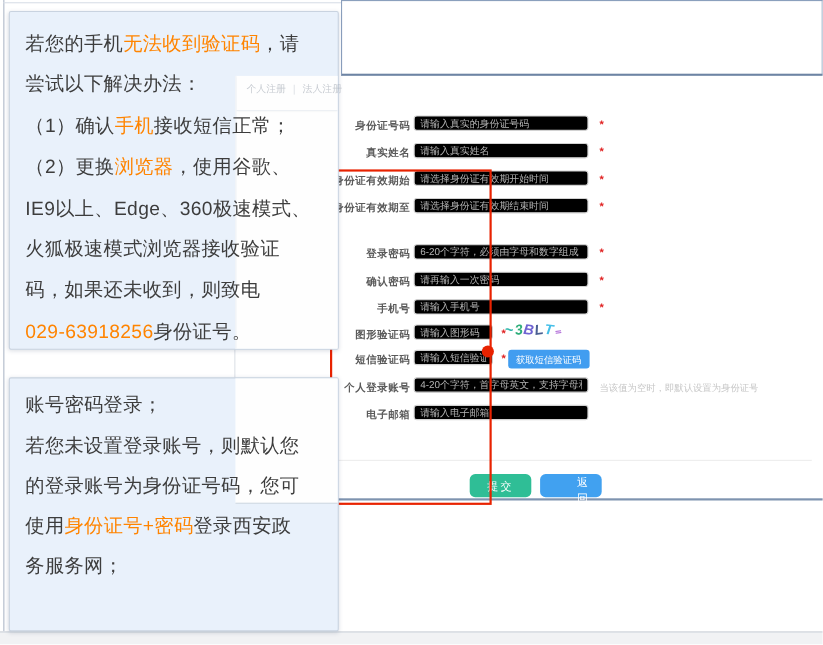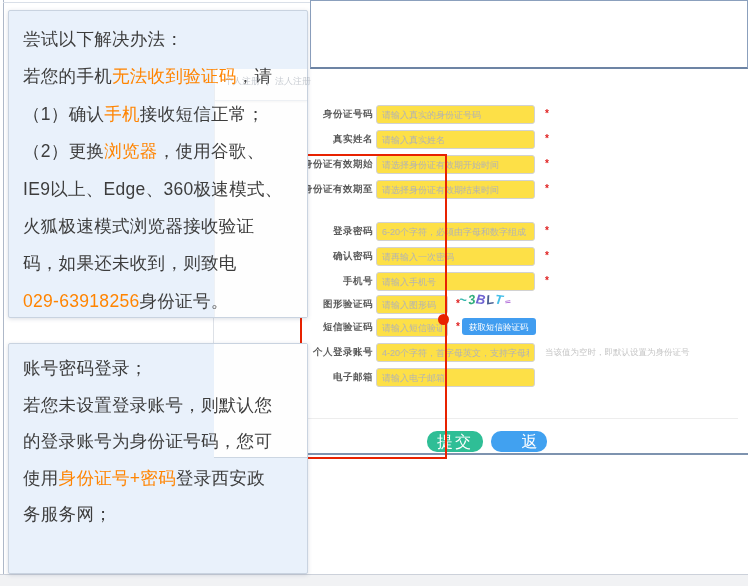--- a/index.html
+++ b/index.html
@@ -19,22 +19,22 @@
   
   #tab-strip{left:217px;top:73px;height:16px;z-index:12;opacity:.55;font-size:9px;color:#9aa2ad;}
   .tab{display:inline-block;padding:2px 7px;cursor:pointer;}
   #tab-divider{display:inline-block;width:1px;height:9px;background:#ccd1d8;vertical-align:middle;}
 
   
   #form-layer{left:0;top:0;width:748px;height:586px;z-index:2;}
   .frow{position:absolute;left:0;width:748px;height:18px;}
   .flabel{position:absolute;left:210px;width:163px;top:3px;text-align:right;
     font-size:9.5px;font-weight:bold;color:#5a5a5a;letter-spacing:.5px;}
-  .finput{position:absolute;left:376px;top:0;height:19px;width:159px;box-sizing:border-box;
-    border:1px solid #d2d2d2;border-radius:3px;background:#fde047;font-size:9px;padding:0 5px;
+  .finput{position:absolute;left:376px;top:0;height:14px;width:159px;box-sizing:border-box;
+    border:1px solid #d2d2d2;border-radius:3px;background:#000000;font-size:9px;padding:0 5px;
     color:#777;outline:none;font-family:inherit;}
   .finput.short{width:72px;}
   .finput::placeholder{color:#b3b3b3;}
   .req{position:absolute;top:3px;font-size:10px;color:#e02020;font-weight:bold;}
   .fhint{position:absolute;left:545px;top:4px;font-size:8.5px;color:#c6c6c6;white-space:nowrap;}
   .sms-btn{position:absolute;left:462px;top:0;height:17px;padding:4px 7px;background:#419df0;color:#fff;
     border:none;border-radius:3px;font-size:8.5px;cursor:pointer;font-family:inherit;}
   #captcha-img{position:absolute;left:459px;top:-3px;width:62px;height:21px;cursor:pointer;
     font-size:13px;font-weight:bold;font-style:italic;letter-spacing:1px;white-space:nowrap;}
   #captcha-img span{display:inline-block;}
@@ -43,22 +43,22 @@
   #validity-row{left:330px;top:201px;height:14px;z-index:2;font-size:9px;color:#666;white-space:nowrap;}
   .opt{display:inline-block;margin-right:12px;cursor:pointer;}
   .cbx{display:inline-block;width:9px;height:9px;box-sizing:border-box;border:1px solid #b3b3b3;
     border-radius:1px;background:#fcfcfc;vertical-align:-1px;margin-right:3px;position:relative;}
   .cbx.checked::after{content:"✔";position:absolute;left:0px;top:-3px;font-size:9px;color:#444;}
   #agree-row{left:368px;top:395px;height:14px;z-index:2;font-size:9px;white-space:nowrap;}
   #agree-text{color:#9a9a9a;margin-left:4px;}
   #agree-link{color:#e60012;cursor:pointer;}
 
   #form-divider{left:226px;top:418px;width:512px;height:1px;background:#ededed;z-index:2;}
-  .btn{position:absolute;top:431px;width:56px;height:21px;border:none;border-radius:10px;color:#fff;
-    font-size:16px;letter-spacing:2px;cursor:pointer;z-index:2;font-family:inherit;}
+  .btn{position:absolute;top:431px;width:56px;height:21px;border:none;border-radius:5px;color:#fff;
+    font-size:10px;letter-spacing:2px;cursor:pointer;z-index:2;font-family:inherit;}
   #submit-button{left:427px;background:#2fbe96;}
   #back-button{left:491px;background:#41a1f0;padding-left:29px;}
 
   
   #annotation-rect{left:300px;top:154px;width:143px;height:301px;border:2px solid #e82200;z-index:5;}
   #annotation-dot{left:438px;top:314px;width:11px;height:11px;border-radius:50%;background:#e82200;z-index:6;}
 
   
   .tooltip{background:#e9f1fb;border:1px solid #c9d3e0;border-radius:2px;z-index:10;
     box-shadow:0 1px 4px rgba(60,80,110,.18);}
@@ -153,22 +153,22 @@
     </div>
 
   <div class="abs" id="annotation-rect"></div>
   <div class="abs" id="annotation-dot"></div>
 
   <div class="abs tooltip" id="tooltip-receive-code">
     <div class="tip-overlay">
         <div class="tabshadow"></div>
       </div>
     <div class="tip-text" id="tip1-text">
+        <div class="tip-line"><span>若您的手机</span><span class="hl">无法收到验证码</span><span>，请</span></div>
         <div class="tip-line"><span>尝试以下解决办法：</span></div>
-        <div class="tip-line"><span>若您的手机</span><span class="hl">无法收到验证码</span><span>，请</span></div>
         <div class="tip-line"><span>（1）确认</span><span class="hl">手机</span><span>接收短信正常；</span></div>
         <div class="tip-line"><span>（2）更换</span><span class="hl">浏览器</span><span>，使用谷歌、</span></div>
         <div class="tip-line"><span>IE9以上、Edge、360极速模式、</span></div>
         <div class="tip-line"><span>火狐极速模式浏览器接收验证</span></div>
         <div class="tip-line"><span>码，如果还未收到，则致电</span></div>
         <div class="tip-line"><span class="hl">029-63918256</span><span>身份证号。</span></div>
       </div>
   </div>
 
   <div class="abs tooltip" id="tooltip-login-account">

